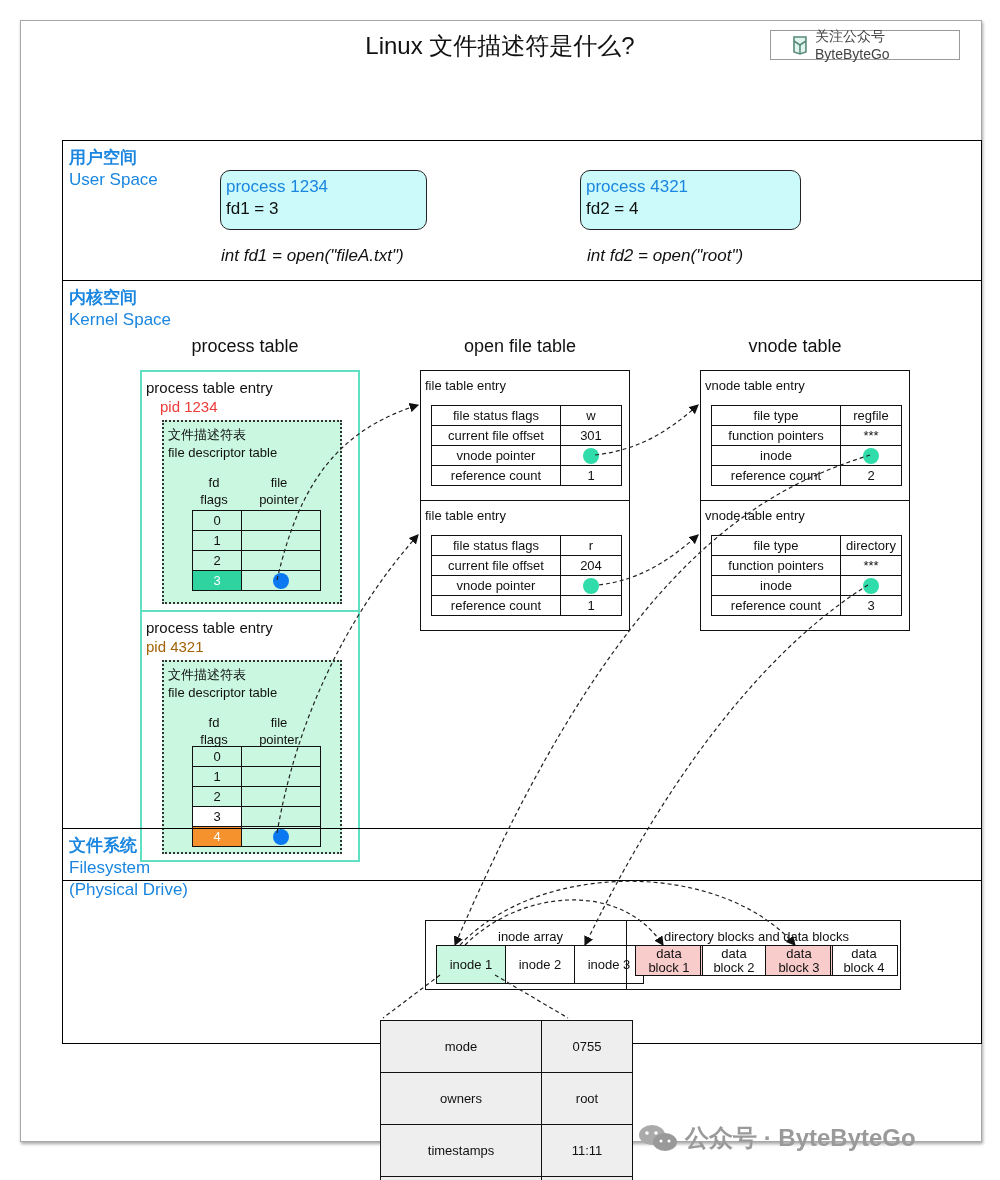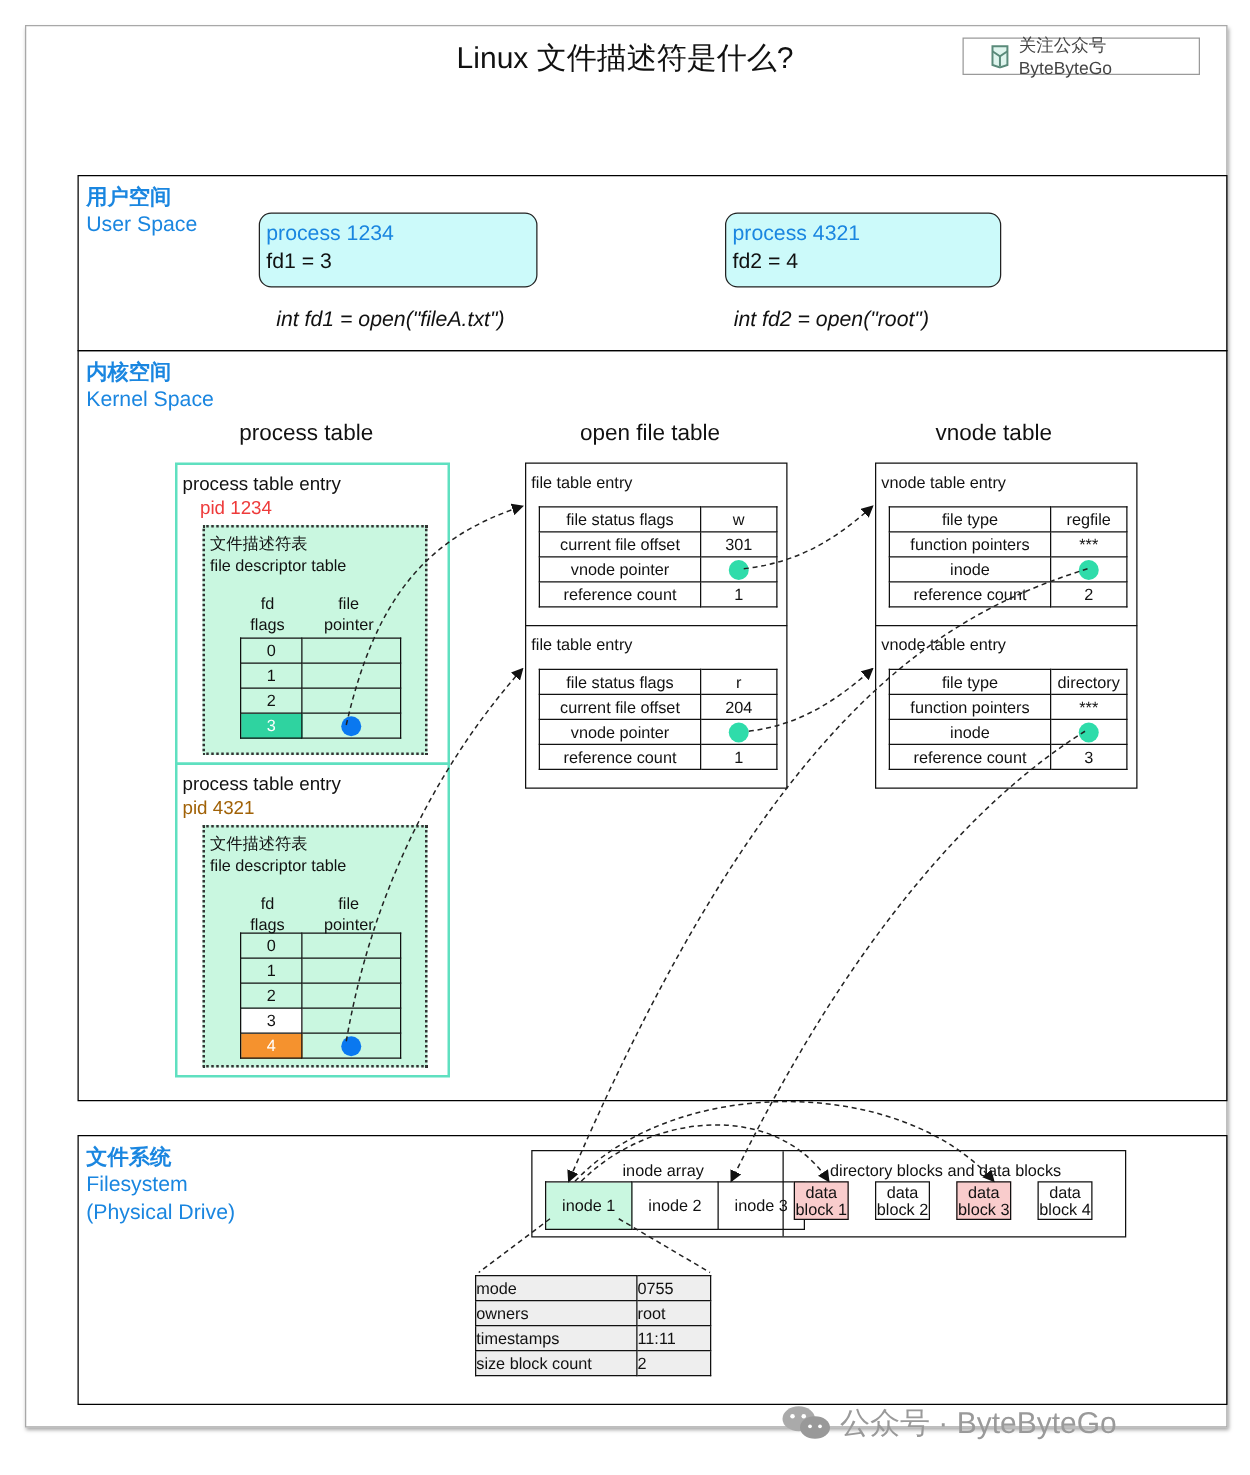--- a/index.html
+++ b/index.html
@@ -28,25 +28,25 @@
   .entry-box{position:absolute;width:210px;border:1px solid #111;box-sizing:border-box;background:#fff;}
   .entry-box .lbl{position:absolute;left:4px;top:7px;font-size:13px;}
   .kv{position:absolute;left:10px;top:34px;border-collapse:collapse;font-size:13px;}
   .kv td{border:1px solid #111;height:19px;text-align:center;padding:0;}
   .kv td.k{width:128px;} .kv td.v{width:60px;}
   .fs-box{position:absolute;left:425px;top:920px;width:476px;height:70px;border:1px solid #111;box-sizing:border-box;}
   .fs-div{position:absolute;left:200px;top:0;width:1px;height:68px;background:#111;}
   .fs-lbl{position:absolute;font-size:13px;top:8px;}
   .ia{position:absolute;left:10px;top:24px;border-collapse:collapse;font-size:13px;}
   .ia td{border:1px solid #111;width:60px;height:29px;text-align:center;padding:4px;}
-  .db{position:absolute;top:24px;width:44px;height:31px;border:1px solid #111;box-sizing:border-box;font-size:13px;line-height:14px;text-align:center;padding-top:1px;}
+  .db{position:absolute;top:24px;width:68px;height:31px;border:1px solid #111;box-sizing:border-box;font-size:13px;line-height:14px;text-align:center;padding-top:1px;}
   .inode-tab{position:absolute;left:380px;top:1020px;border-collapse:collapse;font-size:13px;background:#eee;}
-  .inode-tab td{border:1px solid #111;height:19px;padding:0;}
+  .inode-tab td{border:1px solid #111;height:19px;text-align:center;padding:16px;}
   .inode-tab td.k{width:128px;} .inode-tab td.v{width:58px;}
-  .wm{position:absolute;left:624px;top:1122px;font-size:24px;color:#9a9a9a;display:flex;align-items:center;}
+  .wm{position:absolute;left:637px;top:1122px;font-size:24px;color:#9a9a9a;display:flex;align-items:center;font-weight:bold;}
   svg.arrows{position:absolute;left:0;top:0;pointer-events:none;}
 </style>
 </head>
 <body>
 
 <div class="frame"></div>
 
 <div class="title">Linux 文件描述符是什么?</div>
 <div class="badge">
   <svg width="18" height="20" viewBox="0 0 18 20">
@@ -56,21 +56,21 @@
   </svg>
   <span>关注公众号ByteByteGo</span>
 </div>
 
 <div class="band" style="top:140px;height:141px;">
   <div class="band-label">
     <div class="zh">用户空间</div>
     <div>User Space</div>
   </div>
 </div>
-<div class="proc" style="left:207px;top:170px;width:223px;">
+<div class="proc" style="left:220px;top:170px;width:207px;">
   <div class="name">process 1234</div>
   <div>fd1 = 3</div>
 </div>
 <div class="code" style="left:221px;top:246px;">int fd1 = open("fileA.txt")</div>
 <div class="proc" style="left:580px;top:170px;width:221px;">
   <div class="name">process 4321</div>
   <div>fd2 = 4</div>
 </div>
 <div class="code" style="left:587px;top:246px;">int fd2 = open("root")</div>
 
@@ -258,21 +258,21 @@
           <td class="v"><span class="dot-green"></span></td>
         </tr>
     <tr>
           <td class="k">reference count</td>
           <td class="v">3</td>
         </tr>
   </tbody>
     </table>
 </div>
 
-<div class="band" style="top:908px;height:216px;">
+<div class="band" style="top:828px;height:216px;">
   <div class="band-label">
     <div class="zh">文件系统</div>
     <div>Filesystem</div>
     <div>(Physical Drive)</div>
   </div>
 </div>
 
 <div class="fs-box">
   <div class="fs-div"></div>
   <div class="fs-lbl" style="left:72px;text-align:right;">inode array</div>

